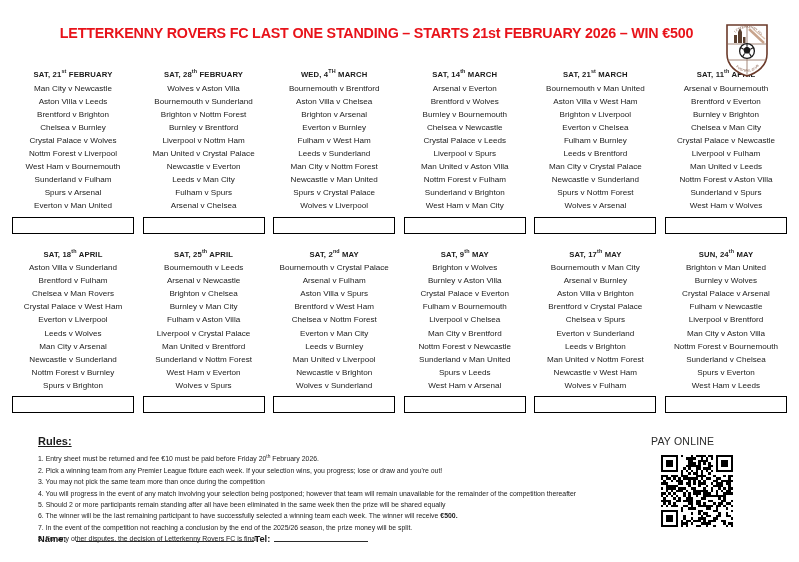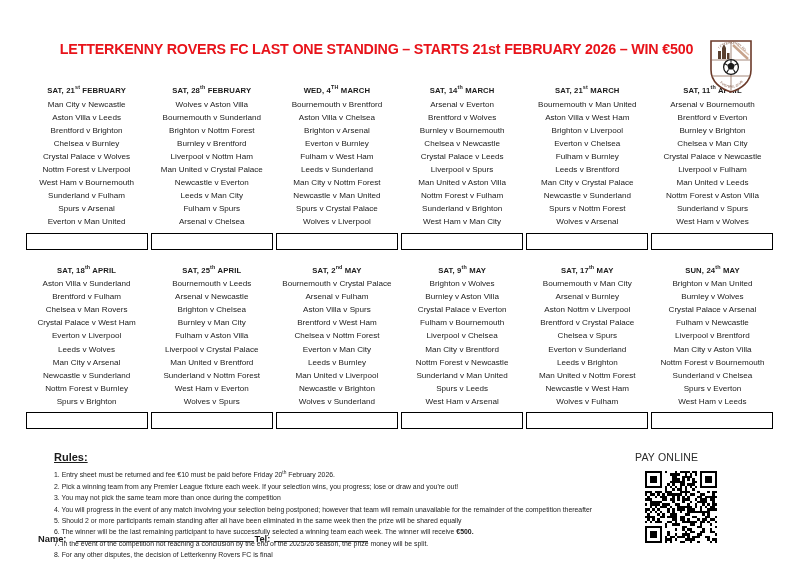--- a/index.html
+++ b/index.html
@@ -12,21 +12,21 @@
     background: #ffffff;
     font-family: "Liberation Sans", sans-serif;
     color: #1b1b1b;
     overflow: hidden;
   }
   .page {
     position: relative;
     width: 799px;
     height: 562px;
     box-sizing: border-box;
-    padding: 16px;
+    padding: 0;
   }
 
   
   .header {
     position: relative;
     height: 68px;
     padding-top: 26px;
     box-sizing: border-box;
   }
   .title {
@@ -347,21 +347,21 @@
         <div class="fixture">Nottm Forest v Newcastle</div>
         <div class="fixture">Sunderland v Man United</div>
         <div class="fixture">Spurs v Leeds</div>
         <div class="fixture">West Ham v Arsenal</div>
         <div class="pick-box"></div>
       </div>
       <div class="col">
         <div class="col-date">SAT, 17<sup>th</sup> MAY</div>
         <div class="fixture">Bournemouth v Man City</div>
         <div class="fixture">Arsenal v Burnley</div>
-        <div class="fixture">Aston Nottm v Liverpool</div>
+        <div class="fixture">Aston Villa v Brighton</div>
         <div class="fixture">Brentford v Crystal Palace</div>
         <div class="fixture">Chelsea v Spurs</div>
         <div class="fixture">Everton v Sunderland</div>
         <div class="fixture">Leeds v Brighton</div>
         <div class="fixture">Man United v Nottm Forest</div>
         <div class="fixture">Newcastle v West Ham</div>
         <div class="fixture">Wolves v Fulham</div>
         <div class="pick-box"></div>
       </div>
       <div class="col">

